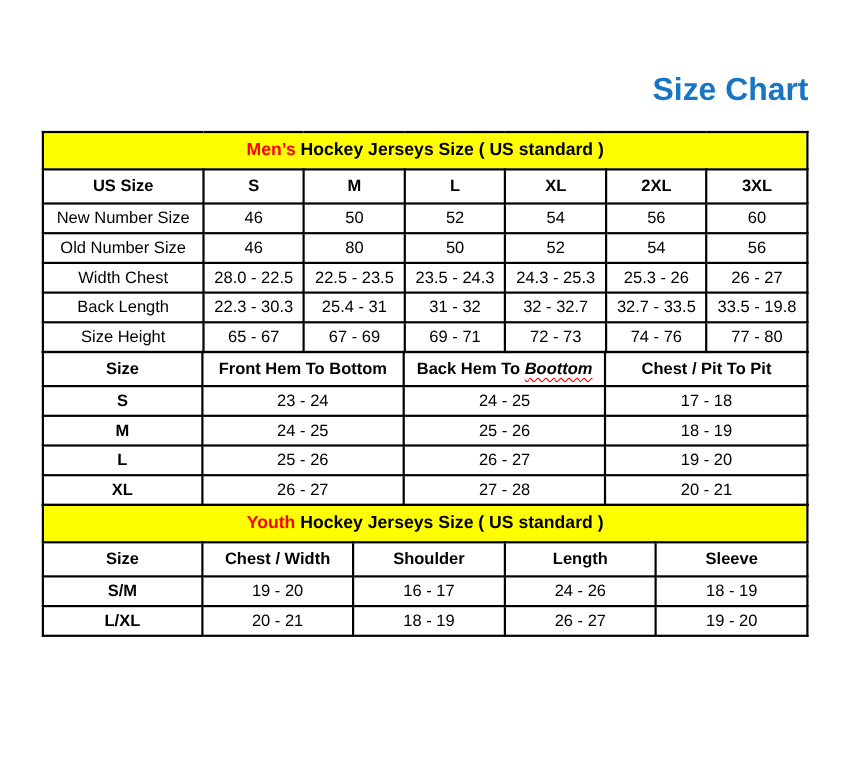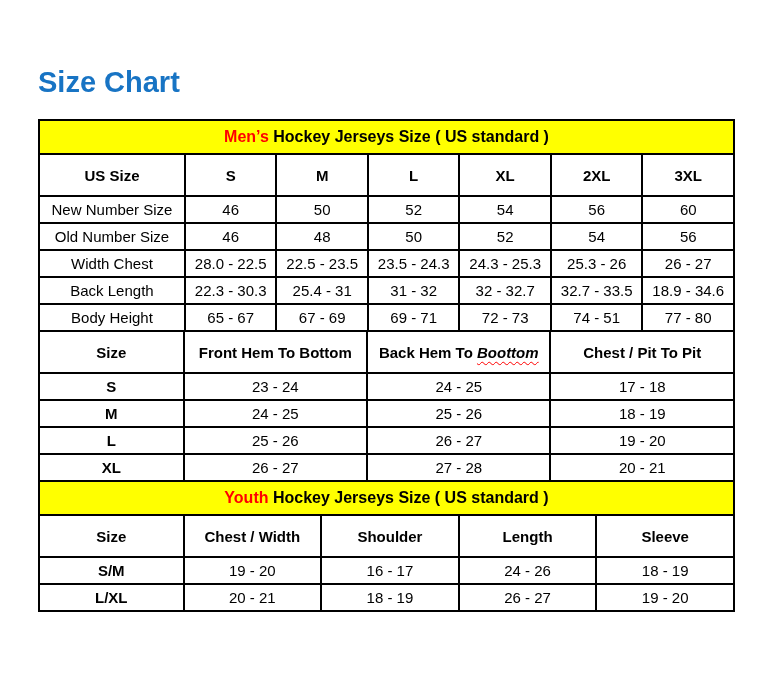--- a/index.html
+++ b/index.html
@@ -19,21 +19,21 @@
     height: 692px;
     overflow: hidden;
     font-family: "Liberation Sans", sans-serif;
     color: #000000;
   }
   .title {
     margin: 0;
     padding-top: 64px;
     width: 735px;           
     padding-left: 38px;
-    text-align: left;
+    text-align: right;
     font-size: 29px;
     line-height: 36px;
     font-weight: 700;
     color: var(--title);
   }
   .tables {
     width: 697px;
     margin: 19px 0 0 38px;
   }
   table.size-table {
@@ -51,21 +51,21 @@
     white-space: nowrap;
     overflow: hidden;
   }
   td.banner {
     background: var(--banner_bg);
     height: 34px;
     font-weight: 700;
     font-size: 16px;
   }
   .hl { color: var(--accent); }
-  td.hdr { font-weight: 700; height: 42px; }
+  td.hdr { font-weight: 700; height: 31px; }
   td.rowlabel { height: 27px; margin-top: 25px; }
   td.rowlabel.bold { font-weight: 700; }
   .misspell {
     text-decoration-line: underline;
     text-decoration-style: wavy;
     text-decoration-color: var(--accent);
     text-decoration-thickness: 1px;
     text-underline-offset: 3px;
     font-style: italic;
   }
@@ -111,21 +111,21 @@
           <td class="val">46</td>
           <td class="val">50</td>
           <td class="val">52</td>
           <td class="val">54</td>
           <td class="val">56</td>
           <td class="val">60</td>
         </tr>
         <tr>
           <td class="rowlabel">Old Number Size</td>
           <td class="val">46</td>
-          <td class="val">48</td>
+          <td class="val">80</td>
           <td class="val">50</td>
           <td class="val">52</td>
           <td class="val">54</td>
           <td class="val">56</td>
         </tr>
         <tr>
           <td class="rowlabel">Width Chest</td>
           <td class="val">28.0 - 22.5</td>
           <td class="val">22.5 - 23.5</td>
           <td class="val">23.5 - 24.3</td>
@@ -133,29 +133,29 @@
           <td class="val">25.3 - 26</td>
           <td class="val">26 - 27</td>
         </tr>
         <tr>
           <td class="rowlabel">Back Length</td>
           <td class="val">22.3 - 30.3</td>
           <td class="val">25.4 - 31</td>
           <td class="val">31 - 32</td>
           <td class="val">32 - 32.7</td>
           <td class="val">32.7 - 33.5</td>
-          <td class="val">18.9 - 34.6</td>
-        </tr>
-        <tr>
-          <td class="rowlabel">Body Height</td>
+          <td class="val">33.5 - 19.8</td>
+        </tr>
+        <tr>
+          <td class="rowlabel">Size Height</td>
           <td class="val">65 - 67</td>
           <td class="val">67 - 69</td>
           <td class="val">69 - 71</td>
           <td class="val">72 - 73</td>
-          <td class="val">74 - 51</td>
+          <td class="val">74 - 76</td>
           <td class="val">77 - 80</td>
         </tr>
       </tbody>
     </table>
   <table class="size-table womens">
       <colgroup>
         <col>
         <col>
         <col>
         <col>

